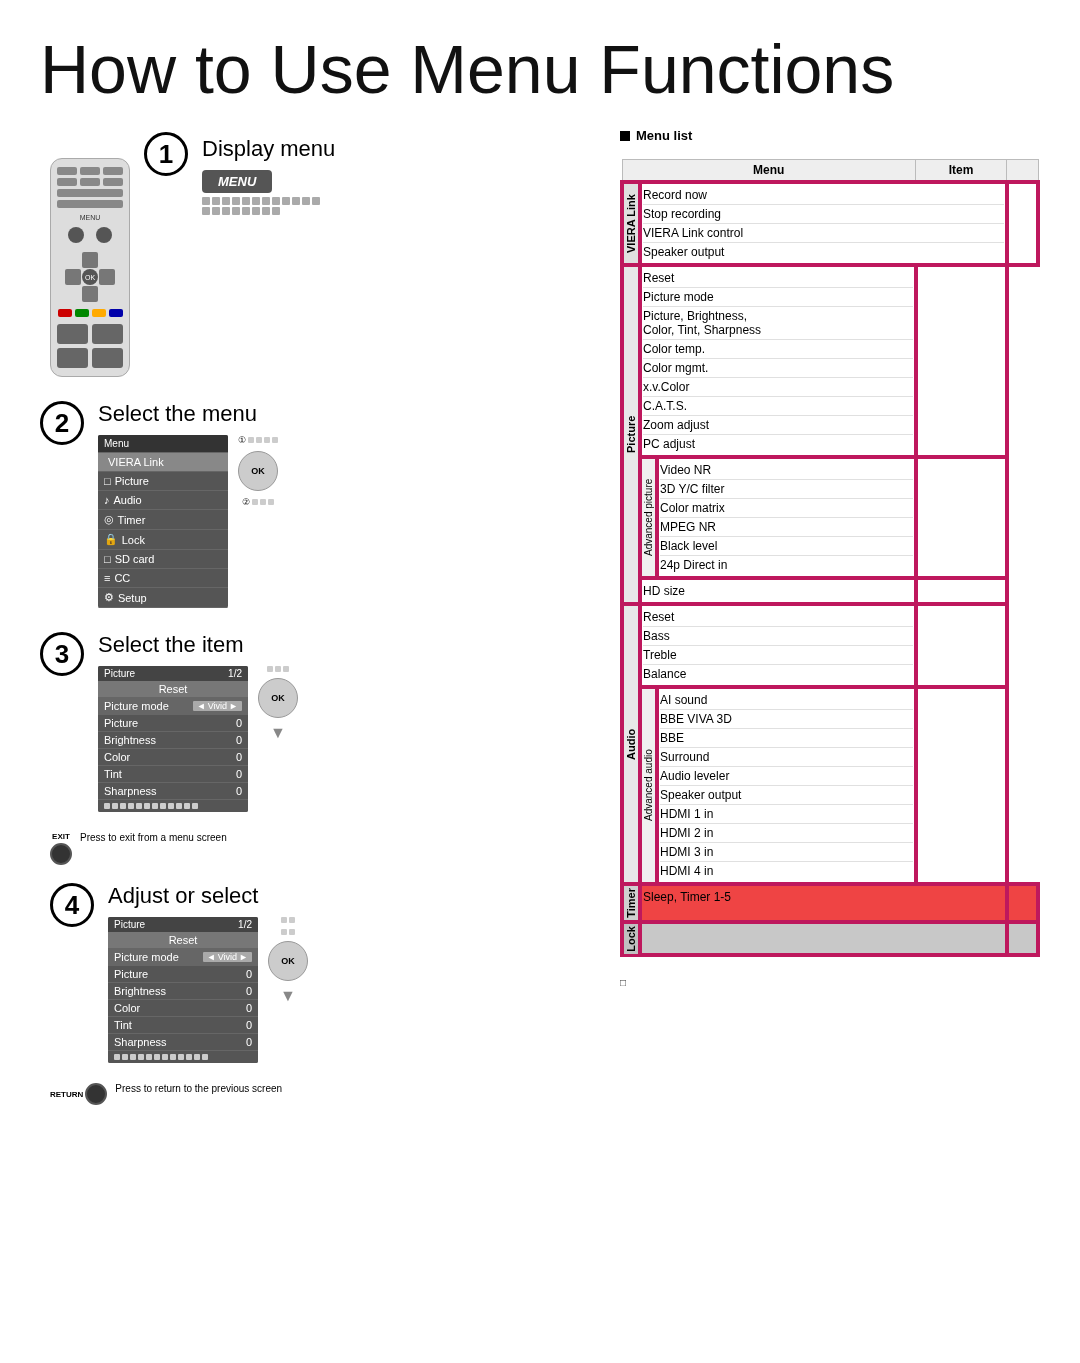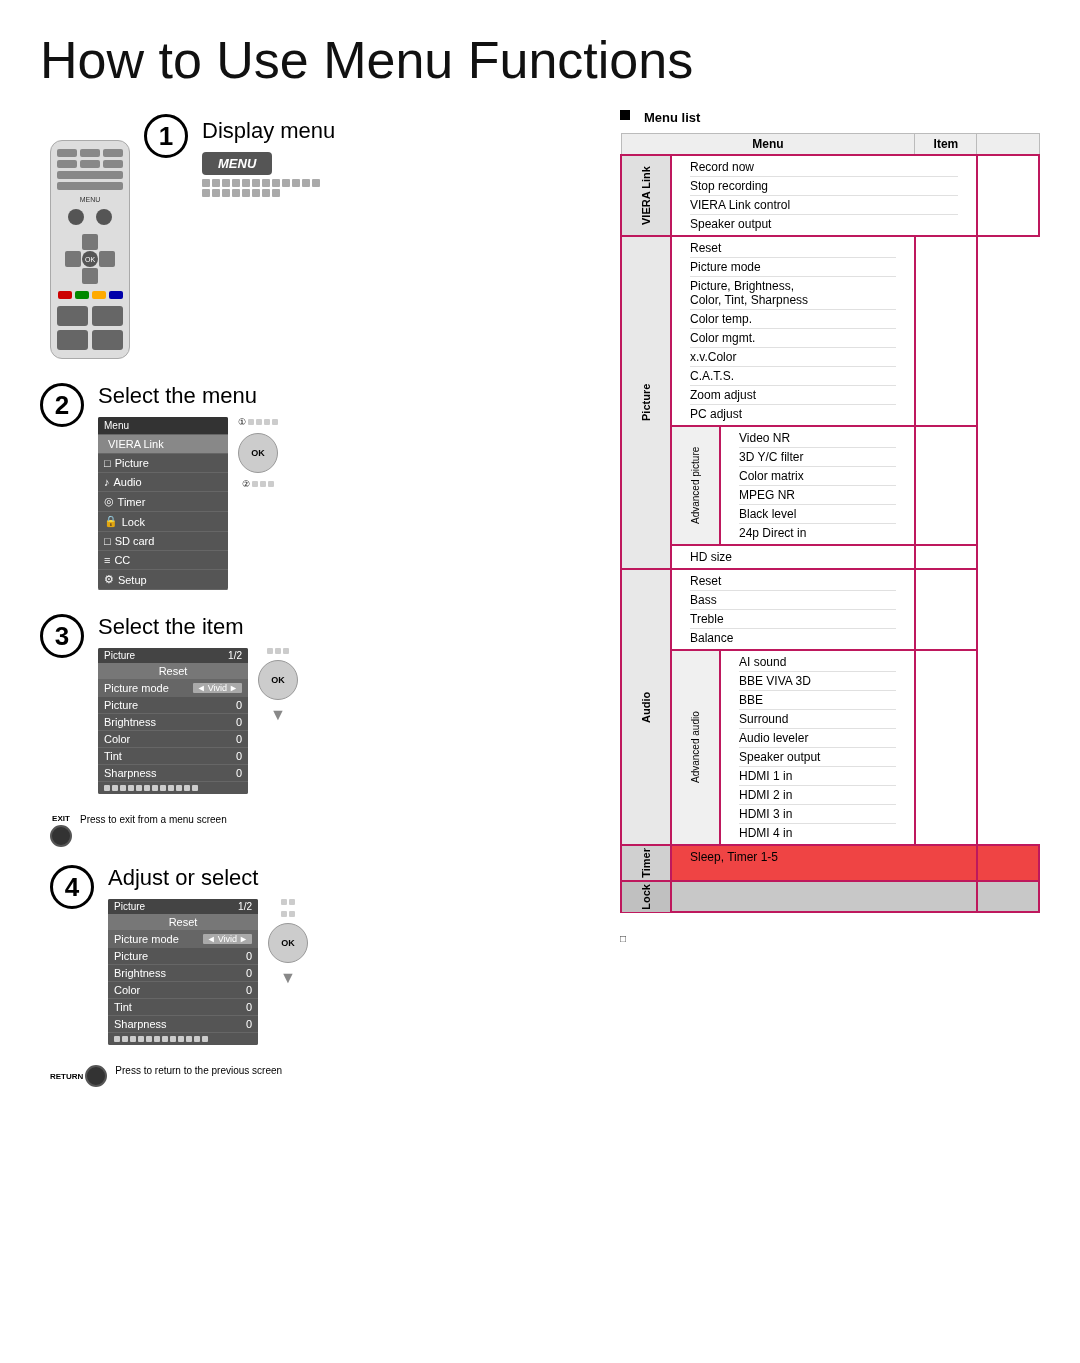--- a/index.html
+++ b/index.html
@@ -6,21 +6,21 @@
     body {
       font-family: Arial, sans-serif;
       background: #fff;
       width: 1080px;
       min-height: 1363px;
       padding: 30px 40px;
       color: #000;
     }
 
     h1 {
-      font-size: 52px;
+      font-size: 68px;
       font-weight: 300;
       margin-bottom: 20px;
       color: #111;
     }
 
     .main-layout {
       display: flex;
       gap: 20px;
     }
 
@@ -278,22 +278,23 @@
     .btn-circle-small {
       width: 22px;
       height: 22px;
       background: #333;
       border-radius: 50%;
       border: 2px solid #555;
     }
 
     .menu-list-header {
       display: flex;
-      margin-bottom: 8px;
-      gap: 14px;
+      align-items: center;
+      margin-bottom: 16px;
+      gap: 6px;
     }
 
     .menu-list-title {
       font-size: 13px;
       font-weight: bold;
       display: flex;
       align-items: center;
       gap: 4px;
     }
 
@@ -311,22 +312,22 @@
     }
 
     table.menu-table th {
       background: #eee;
       border: 1px solid #bbb;
       padding: 3px 6px;
       text-align: center;
     }
 
     table.menu-table td {
-      border: 2px solid #be185d;
-      padding: 2px 18px;
+      border: 4px solid #be185d;
+      padding: 2px 1px;
       vertical-align: top;
     }
 
     .menu-cat-cell {
       writing-mode: vertical-rl;
       text-orientation: mixed;
       transform: rotate(180deg);
       text-align: center;
       font-size: 11px;
       background: #f5f5f5;

